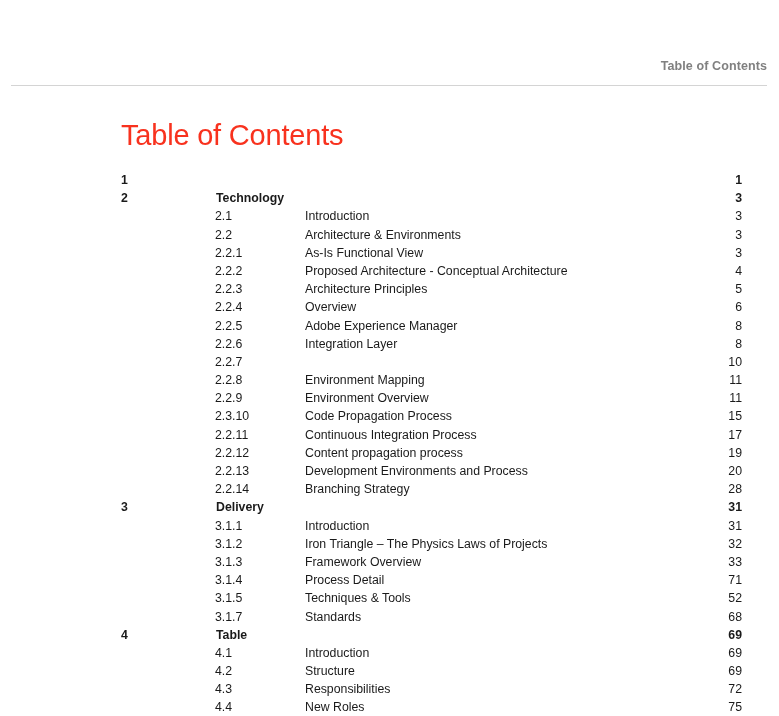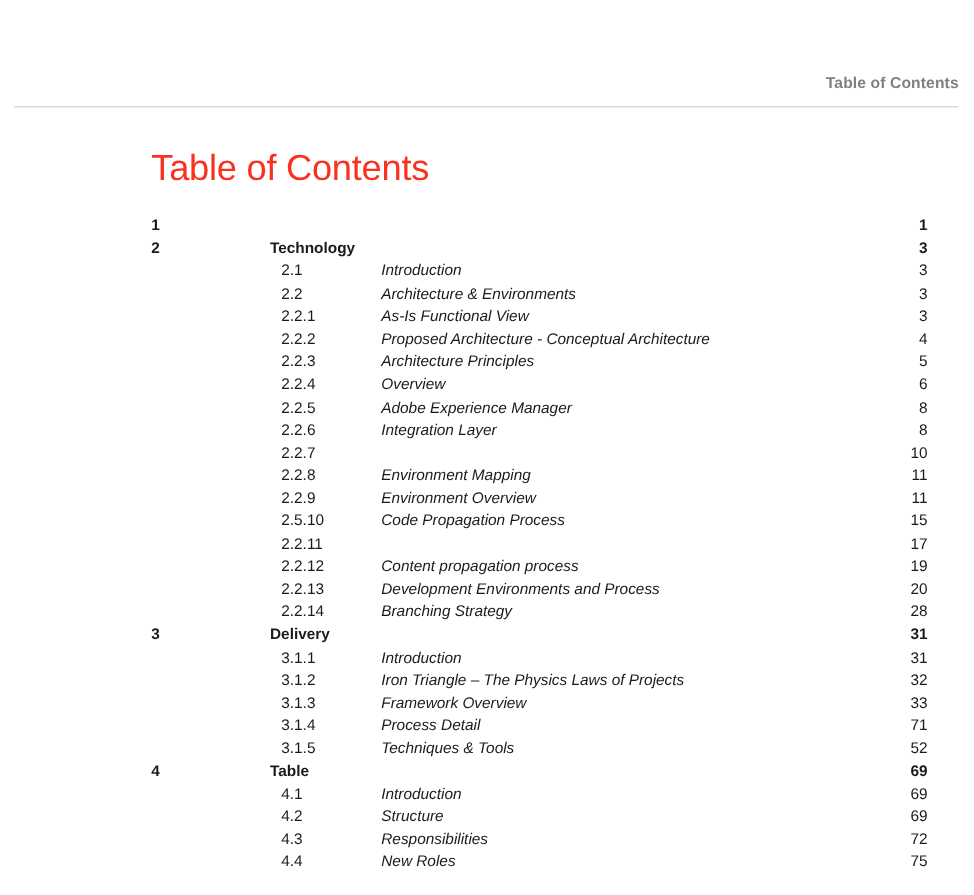--- a/index.html
+++ b/index.html
@@ -98,22 +98,22 @@
   .level-1 {
     font-weight: bold;
   }
   .level-1 .toc-num  { left: 121px; }
   .level-1 .toc-text { left: 216px; }
 
   
   .level-2 {
     font-weight: normal;
   }
-  .level-2 .toc-num  { left: 225px; }
-  .level-2 .toc-text { left: 305px; font-style: italic; }
+  .level-2 .toc-num  { left: 215px; }
+  .level-2 .toc-text { left: 305px; }
 </style>
 </head>
 <body>
 
 <div class="page">
 
   <div class="running-header">Table of Contents</div>
 
   <div class="header-rule"></div>
 
@@ -177,26 +177,27 @@
         <span class="toc-num">2.2.8</span>
         <span class="toc-text">Environment Mapping</span>
         <span class="toc-page">11</span>
       </div>
       <div class="toc-row level-2">
         <span class="toc-num">2.2.9</span>
         <span class="toc-text">Environment Overview</span>
         <span class="toc-page">11</span>
       </div>
       <div class="toc-row level-2">
-        <span class="toc-num">2.5.10</span>
+        <span class="toc-num">2.3.10</span>
         <span class="toc-text">Code Propagation Process</span>
         <span class="toc-page">15</span>
       </div>
       <div class="toc-row level-2">
         <span class="toc-num">2.2.11</span>
+        <span class="toc-text">Continuous Integration Process</span>
         <span class="toc-page">17</span>
       </div>
       <div class="toc-row level-2">
         <span class="toc-num">2.2.12</span>
         <span class="toc-text">Content propagation process</span>
         <span class="toc-page">19</span>
       </div>
       <div class="toc-row level-2">
         <span class="toc-num">2.2.13</span>
         <span class="toc-text">Development Environments and Process</span>
@@ -230,20 +231,25 @@
       <div class="toc-row level-2">
         <span class="toc-num">3.1.4</span>
         <span class="toc-text">Process Detail</span>
         <span class="toc-page">71</span>
       </div>
       <div class="toc-row level-2">
         <span class="toc-num">3.1.5</span>
         <span class="toc-text">Techniques &amp; Tools</span>
         <span class="toc-page">52</span>
       </div>
+      <div class="toc-row level-2">
+        <span class="toc-num">3.1.7</span>
+        <span class="toc-text">Standards</span>
+        <span class="toc-page">68</span>
+      </div>
       <div class="toc-row level-1">
         <span class="toc-num">4</span>
         <span class="toc-text">Table</span>
         <span class="toc-page">69</span>
       </div>
       <div class="toc-row level-2">
         <span class="toc-num">4.1</span>
         <span class="toc-text">Introduction</span>
         <span class="toc-page">69</span>
       </div>

